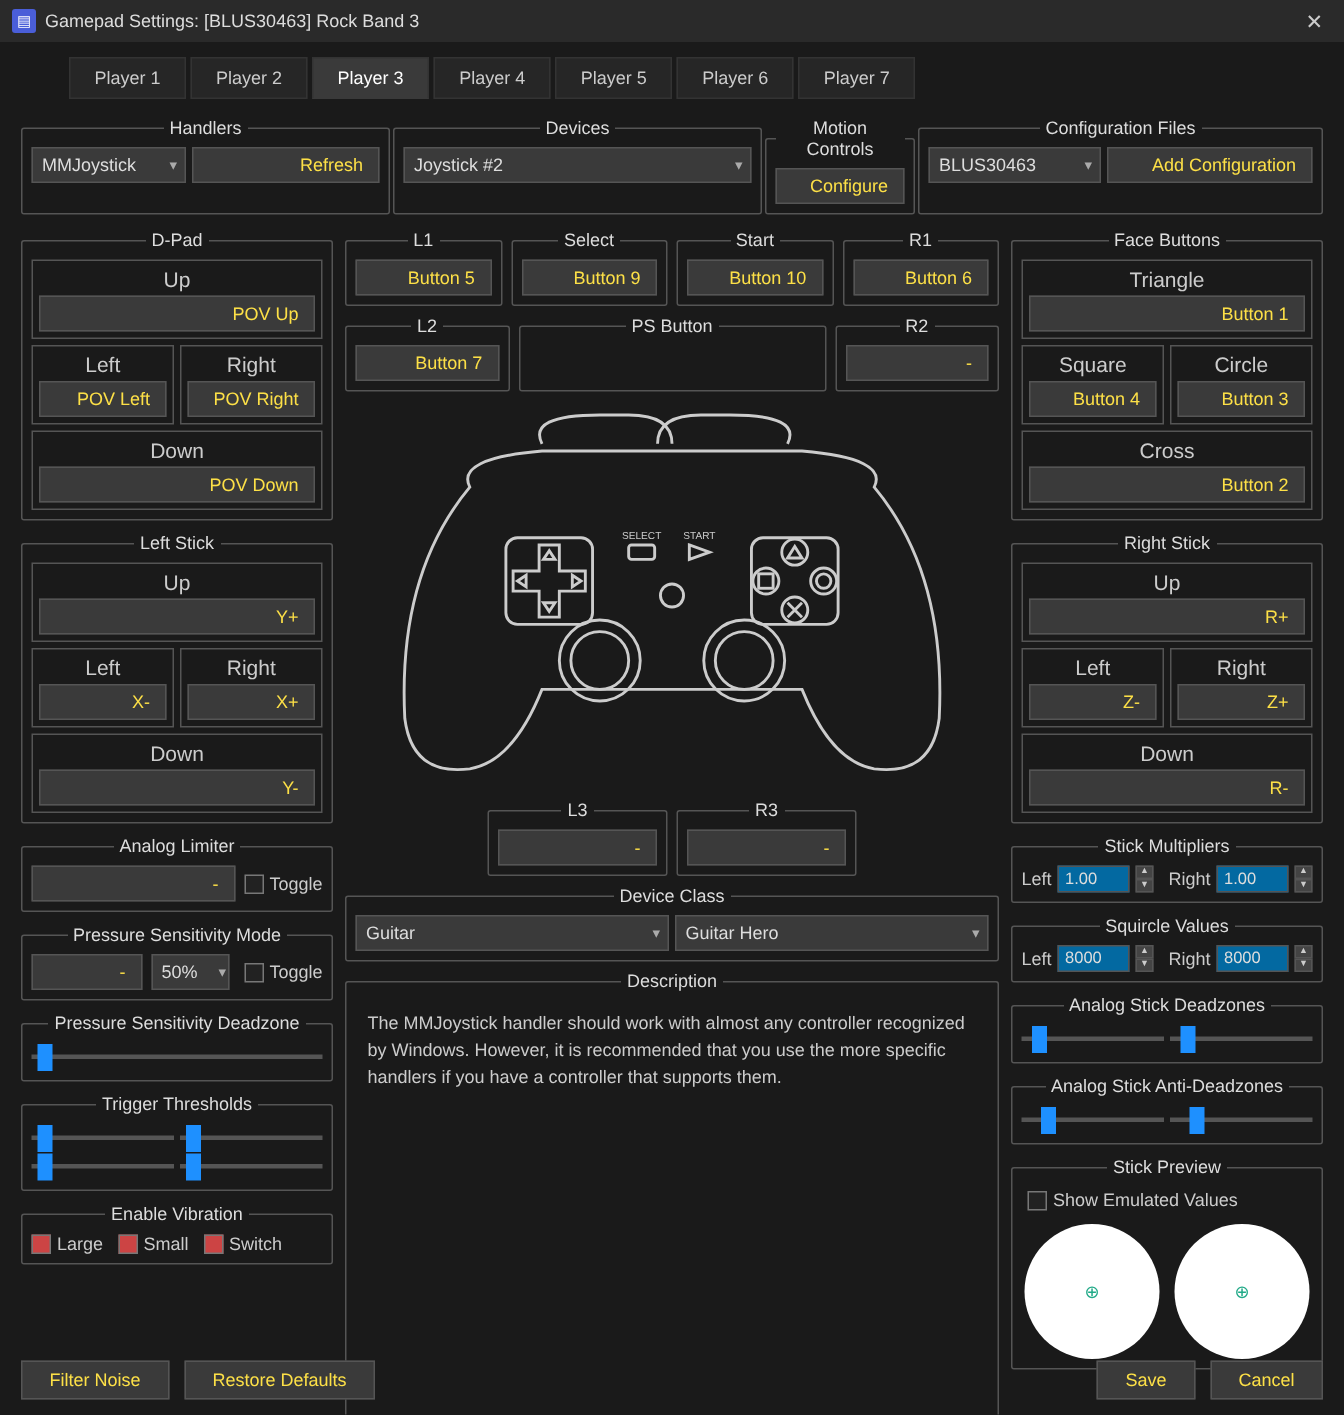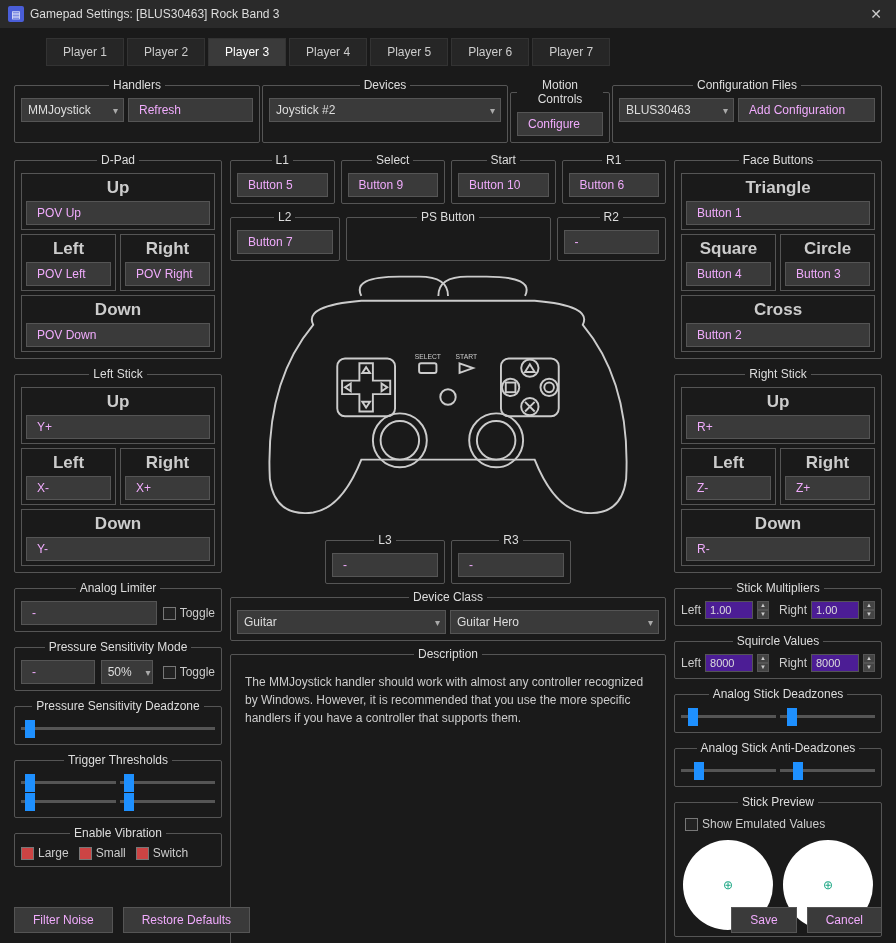--- a/index.html
+++ b/index.html
@@ -8,38 +8,38 @@
 .titlebar .icon { width: 16px; height: 16px; background: #4a5ed8; margin-right: 6px; display: flex; align-items: center; justify-content: center; font-size: 10px; color: #fff; border-radius: 2px; }
 .titlebar .title { flex: 1; color: #ddd; font-size: 12px; }
 .titlebar .close { color: #ccc; font-size: 14px; padding: 0 6px; cursor: pointer; }
 .content { padding: 10px 14px 0 14px; }
 .tabs { display: flex; gap: 3px; margin-bottom: 12px; margin-left: 32px; }
 .tab { padding: 6px 16px; background: #262626; color: #ccc; border: 1px solid #333; cursor: pointer; font-size: 12px; }
 .tab.active { background: #3a3a3a; color: #fff; border-bottom: 1px solid #3a3a3a; }
 fieldset { border: 1px solid #555; padding: 6px; border-radius: 2px; position: relative; }
 legend { padding: 0 4px; color: #ddd; font-size: 12px; text-align: center; }
 fieldset > legend { margin: 0 auto; }
-.btn { background: #3a3a3a; color: #f0abfc; border: 1px solid #555; padding: 4px 10px; cursor: pointer; font-size: 12px; text-align: left; }
+.btn { background: #3a3a3a; color: #fde047; border: 1px solid #555; padding: 4px 10px; cursor: pointer; font-size: 12px; text-align: right; }
 select, .select { background: #3a3a3a; color: #ddd; border: 1px solid #555; padding: 4px 20px 4px 6px; font-size: 12px; cursor: pointer; appearance: none; width: 100%; position: relative; }
 .select-wrap { position: relative; }
 .select-wrap::after { content: "▾"; position: absolute; right: 6px; top: 50%; transform: translateY(-50%); pointer-events: none; color: #aaa; font-size: 10px; }
 .toprow { display: flex; gap: 2px; margin-bottom: 10px; }
 .group-handlers { width: 246px; }
 .group-devices { width: 246px; }
 .group-motion { width: 100px; text-align:center;}
 .group-config { flex: 1; }
 .inner-row { display: flex; gap: 4px; }
 .inner-row > * { flex: 1; }
 .main-grid { display: flex; gap: 8px; }
 .col-left, .col-right { width: 208px; display: flex; flex-direction: column; gap: 8px; }
 .col-mid { flex: 1; display: flex; flex-direction: column; gap: 6px; }
 .dpad-grid, .stick-grid, .face-grid { display: grid; grid-template-columns: 1fr 1fr; gap: 4px; }
 .dpad-grid .full, .stick-grid .full, .face-grid .full { grid-column: 1 / -1; }
 .cell { border: 1px solid #555; padding: 4px; text-align: center; }
-.cell .lbl { font-size: 17px; color: #ccc; margin-bottom: 3px; font-weight: bold; }
+.cell .lbl { font-size: 14px; color: #ccc; margin-bottom: 3px; }
 .cell .btn { width: 100%; }
 .mid-top { display: flex; gap: 6px; }
 .mid-top > fieldset { flex: 1; text-align: center; }
 .mid-top .btn { width: 100%; }
 .controller { height: 260px; display: flex; align-items: center; justify-content: center; }
 .controller svg { width: 100%; height: 100%; }
 .mid-l3r3 { display: flex; gap: 6px; justify-content: center; }
 .mid-l3r3 fieldset { flex: 1; max-width: 120px; text-align: center; }
 .mid-l3r3 .btn { width: 100%; }
 .device-class-row { display: flex; gap: 4px; }
@@ -52,21 +52,21 @@
 .chk input { width: 13px; height: 13px; accent-color: #e55; }
 .chk input[type=checkbox]:not(:checked) { appearance: none; border: 1px solid #777; background: #222; }
 .chk input.red-check { appearance: none; border: 1px solid #777; background: #cc4444; width:13px; height:13px; }
 .slider { width: 100%; appearance: none; height: 3px; background: #555; outline: none; margin: 8px 0; }
 .slider::-webkit-slider-thumb { appearance: none; width: 10px; height: 18px; background: #1e90ff; cursor: pointer; }
 .slider::-moz-range-thumb { width: 10px; height: 18px; background: #1e90ff; cursor: pointer; border: none; }
 .dual-slider { display: flex; gap: 4px; }
 .dual-slider input { flex: 1; }
 .num-row { display: flex; gap: 8px; align-items: center; justify-content: space-between; }
 .num-row .pair { display: flex; align-items: center; gap: 4px; }
-.numbox { background: #4c1d95; color: #ddd; border: 1px solid #555; width: 48px; padding: 2px 4px; font-size: 11px; text-align: left; }
+.numbox { background: #0369a1; color: #ddd; border: 1px solid #555; width: 48px; padding: 2px 4px; font-size: 11px; text-align: left; }
 .spinner { display: inline-flex; flex-direction: column; }
 .spinner button { width: 12px; height: 9px; font-size: 6px; background: #444; color: #ccc; border: 1px solid #555; line-height: 5px; padding:0; }
 .preview { display: flex; gap: 10px; justify-content: center; margin-top: 6px; }
 .stick-circle { width: 90px; height: 90px; border-radius: 50%; background: #fff; position: relative; }
 .stick-circle .dot { position: absolute; top: 50%; left: 50%; transform: translate(-50%,-50%); font-size: 12px; color: #2a8; }
 .footer { position: absolute; bottom: 10px; left: 14px; right: 14px; display: flex; gap: 10px; }
 .footer .spacer { flex: 1; }
 .footer .btn { padding: 5px 18px; }
 .vib-row { display: flex; gap: 10px; align-items: center; }
 </style>

